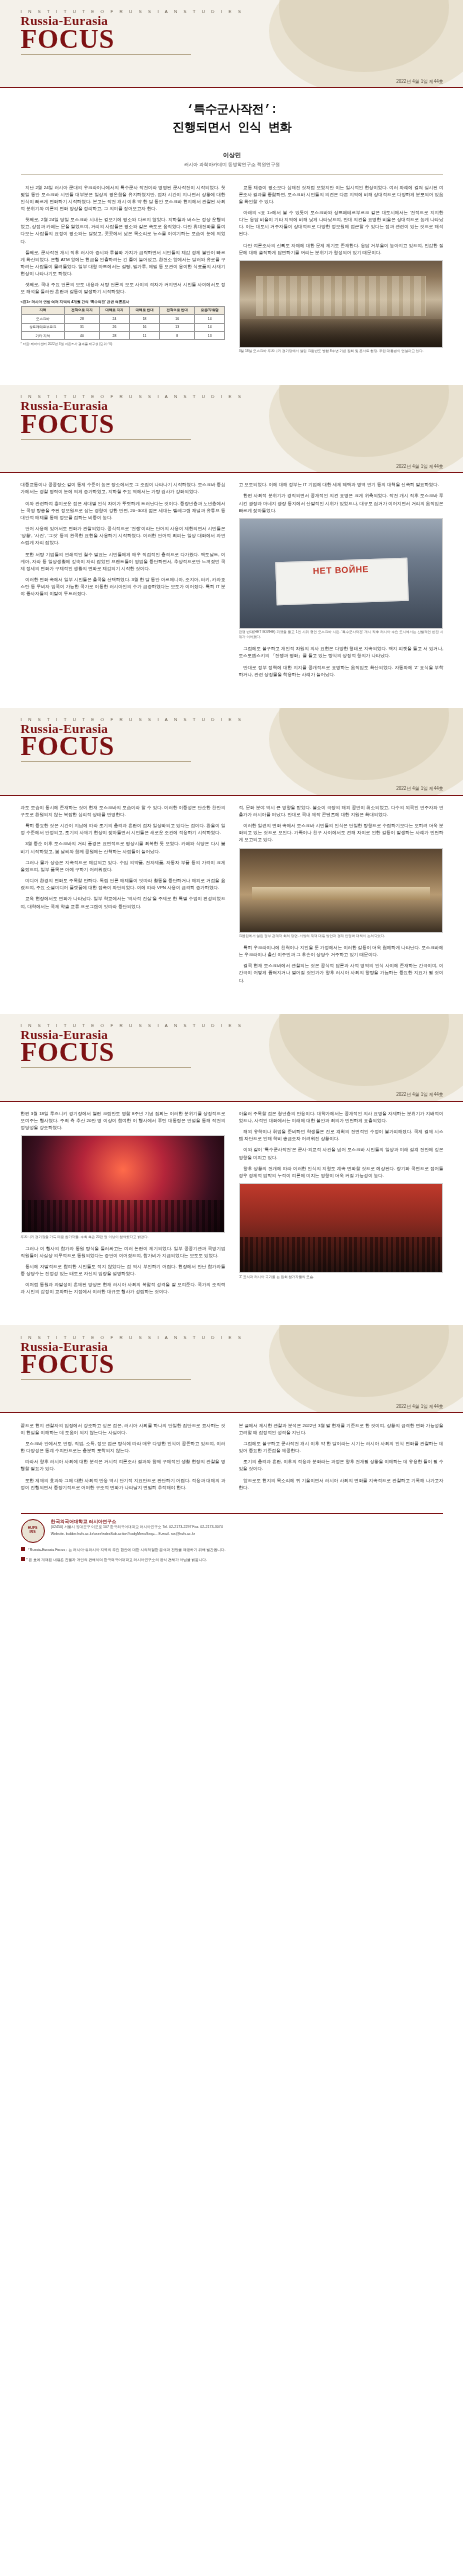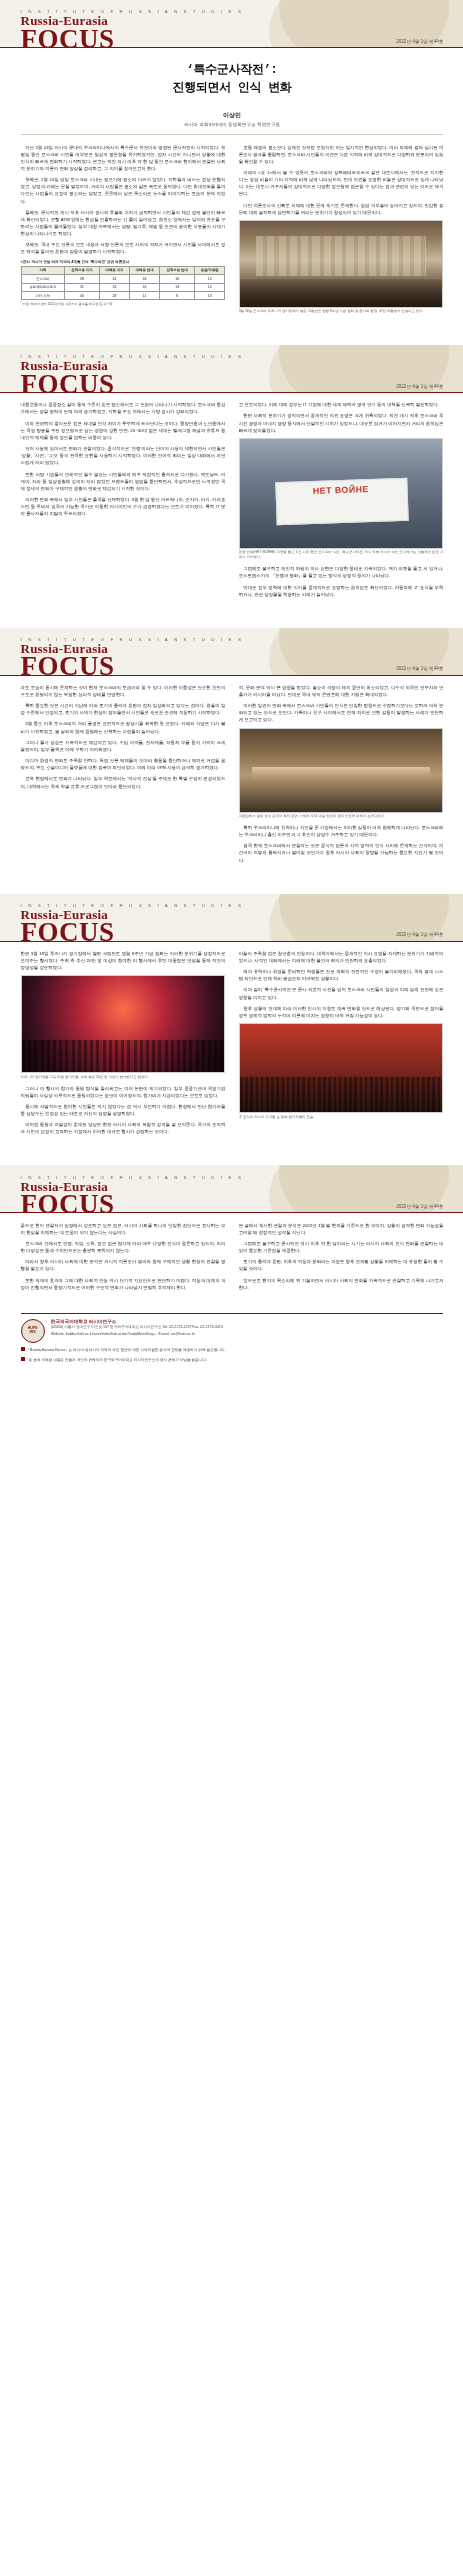--- a/index.html
+++ b/index.html
@@ -12,21 +12,21 @@
   }
   .page {
     width: 464px;
     position: relative;
     padding: 0 0 0 0;
     border-bottom: 0.5px solid #ffffff;
   }
   
   .masthead {
     position: relative;
-    height: 48px;
+    height: 88px;
     background: #f4f1ea;
     border-bottom: 1.5px solid #7d1113;
     overflow: hidden;
   }
   .masthead .mh-inner {
     position: relative;
     padding: 7.2px 20.6px 0 20.6px;
     height: 100%;
   }
   .mh-title {

